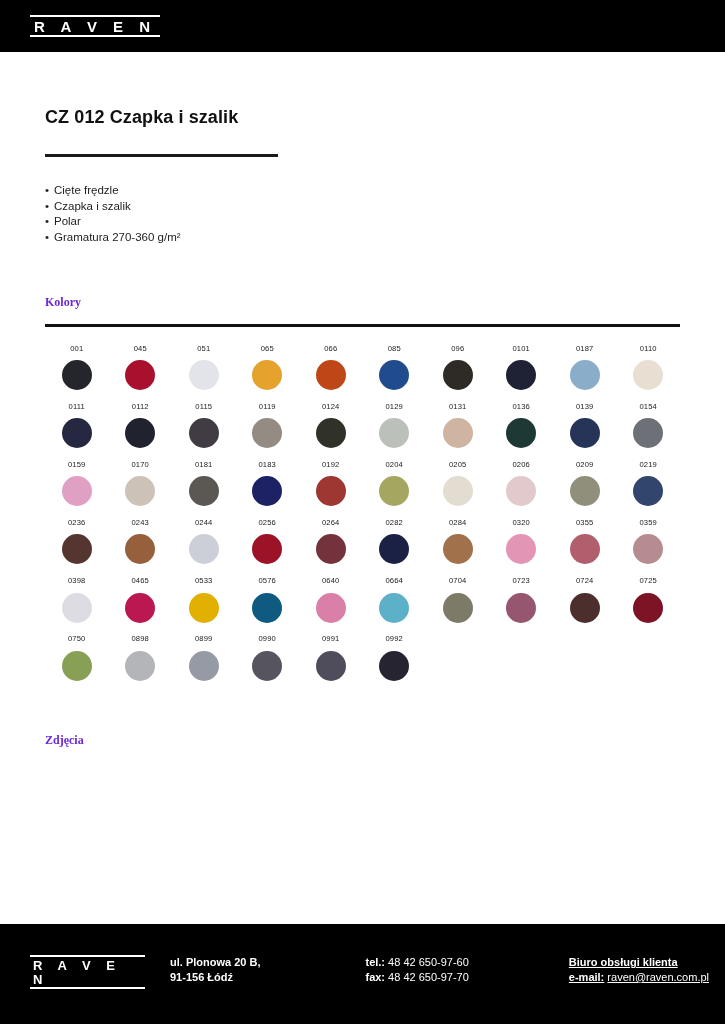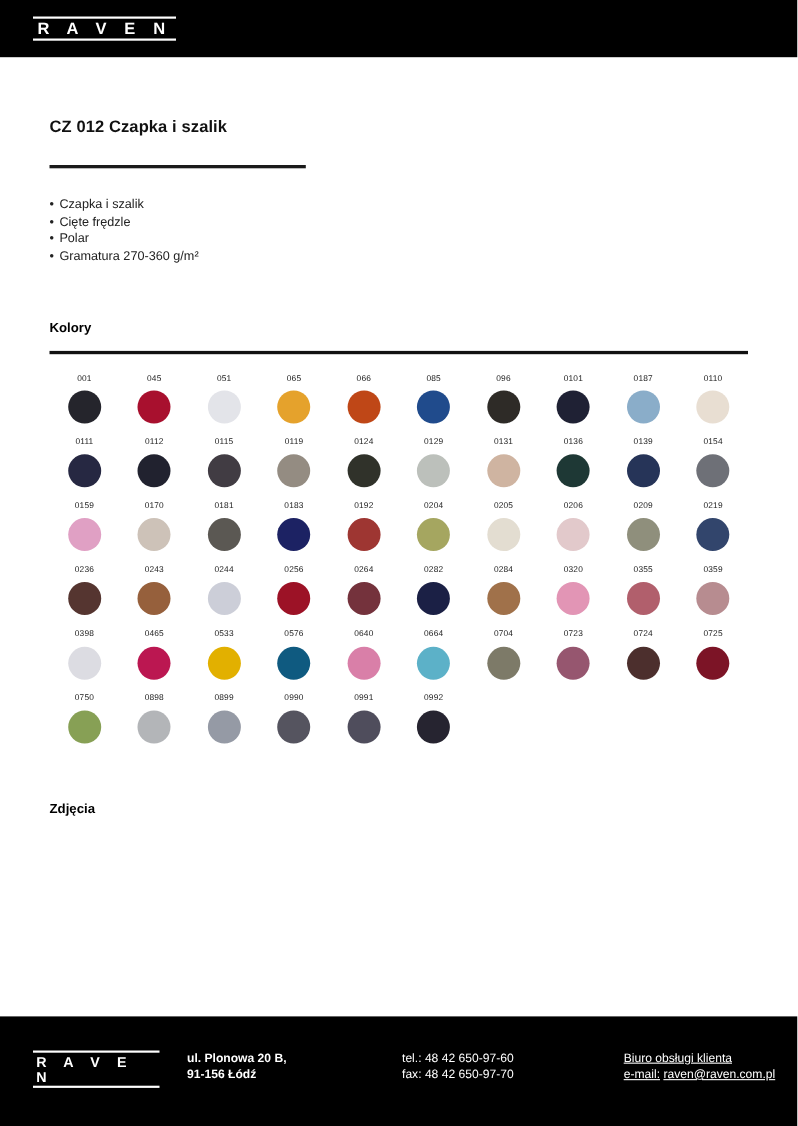--- a/index.html
+++ b/index.html
@@ -29,36 +29,36 @@
     font-weight:bold;
     letter-spacing:6px;
     line-height:1.05;
   }
 
   
   .content{flex:1 1 auto;padding:0 45px;position:relative;}
 
   .title{
     margin:0;padding-top:55px;
-    font-size:15px;font-weight:bold;color:#111111;
+    font-size:18px;font-weight:bold;color:#111111;
     letter-spacing:0.1px;
   }
   .title-rule{
     width:233px;height:3px;background:#1a1a1a;
     margin-top:26px;
   }
   .bullets{
     margin:26px 0 0 0;padding:0;list-style:none;
     font-size:11.5px;line-height:15.6px;color:#222222;
   }
   .bullets li{white-space:nowrap;}
   .bullets li .dot{display:inline-block;width:9px;}
 
   .section-head{
-    font-size:12px;font-weight:bold;color:#000000;
+    font-size:12px;font-weight:bold;color:#6d28d9;font-family:Liberation Serif, serif;
   }
   .kolory-head{margin-top:50px;}
   .section-rule{
     width:100%;height:2.2px;background:#111111;margin-top:14px;
   }
 
   
   .colors{margin-top:18px;}
   .color-row{
     display:grid;
@@ -91,39 +91,39 @@
     border-bottom:2px solid #ffffff;
     padding:2px 3px 1px 3px;
     font-size:13px;font-weight:bold;letter-spacing:6px;line-height:1.05;
     box-sizing:border-box;
   }
   .footer-col{font-size:11px;line-height:15px;white-space:nowrap;}
   .addr{margin-left:25px;font-weight:bold;}
   .phones{margin-left:105px;}
   .contact{margin-left:100px;}
   .contact .ul{text-decoration:underline;}
-  .b{font-weight:normal;}
+  .b{font-weight:bold;}
 </style>
 </head>
 <body>
 
 <div class="page">
 
   <div class="topbar">
     <span class="logo">R A V E N</span>
   </div>
 
   <div class="content">
 
     <h1 class="title">CZ 012 Czapka i szalik</h1>
     <div class="title-rule"></div>
 
     <ul class="bullets">
+      <li><span class="dot">•</span><span>Cięte frędzle</span></li>
       <li><span class="dot">•</span><span>Czapka i szalik</span></li>
-      <li><span class="dot">•</span><span>Cięte frędzle</span></li>
       <li><span class="dot">•</span><span>Polar</span></li>
       <li><span class="dot">•</span><span>Gramatura 270-360 g/m²</span></li>
     </ul>
 
     <div class="section-head kolory-head">Kolory</div>
     <div class="section-rule"></div>
 
     <div class="colors" id="colors-grid">
         <div class="color-row">
           <div class="swatch-cell">

